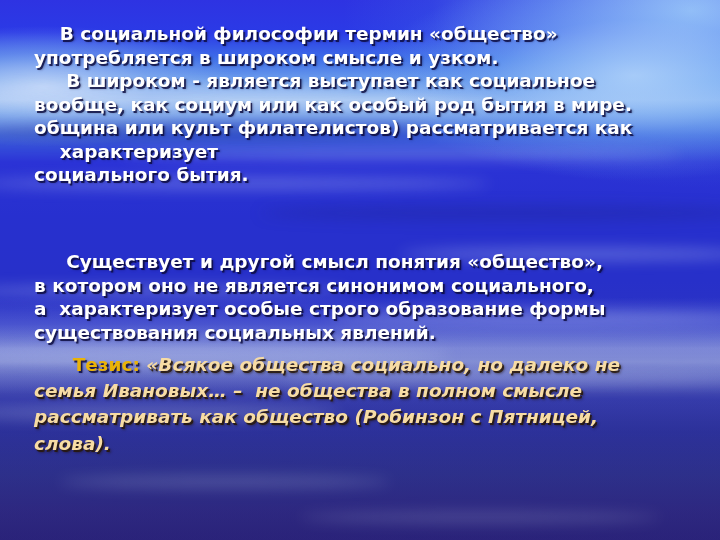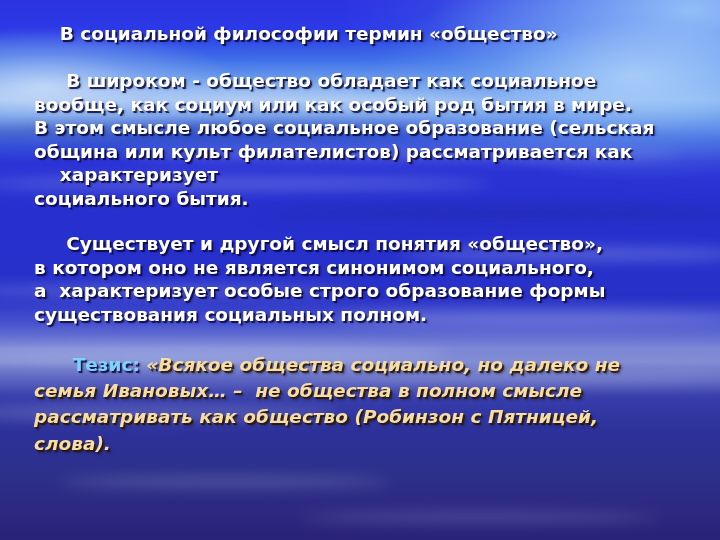--- a/index.html
+++ b/index.html
@@ -125,31 +125,31 @@
   .gold-block .line {
     color: #f7dca4;
     font-size: 18.5px;
     line-height: 26.2px;
     font-style: italic;
     text-shadow:
       1.6px 1.6px 0.6px rgba(40,24,8,0.85),
       2.6px 2.6px 2.4px rgba(30,18,6,0.45);
   }
   .gold-block .line .lead {
-    color: #7dd3fc;
+    color: #eab308;
     font-style: normal;
     text-shadow:
       1.6px 1.6px 0.6px rgba(12,10,60,0.80),
       2.4px 2.4px 2.2px rgba(10,8,50,0.40);
   }
 
   
   #p1 { top: 22px;  }
   #p2 { top: 69px;  }
-  #p3 { top: 232px; }
+  #p3 { top: 250px; }
   #p4 { top: 352px; }
 </style>
 </head>
 <body>
 
 <div id="slide">
 
   <div class="bg-layer bg-base"></div>
   <div class="bg-layer bg-sky-right"></div>
   <div class="bg-layer bg-sky-right2"></div>
@@ -170,36 +170,36 @@
   <div class="bg-streak" style="left:-40px; top:406px; width:380px; height:14px;"></div>
   <div class="bg-streak" style="left:60px;  top:476px; width:330px; height:12px;"></div>
   <div class="bg-streak" style="left:300px; top:512px; width:360px; height:11px;"></div>
 
   <div class="bg-layer bg-bottom-shade"></div>
 
   <div class="content">
 
     <div class="para white-block" id="p1">
       <div class="line">    В социальной философии термин «общество»</div>
+      <div class="line">употребляется в широком смысле и узком.</div>
     </div>
 
     <div class="para white-block" id="p2">
-      <div class="line">     В широком - общество обладает как социальное</div>
+      <div class="line">     В широком - является выступает как социальное</div>
       <div class="line">вообще, как социум или как особый род бытия в мире.</div>
-      <div class="line">В этом смысле любое социальное образование (сельская</div>
       <div class="line">община или культ филателистов) рассматривается как</div>
       <div class="line">    характеризует</div>
       <div class="line">социального бытия.</div>
     </div>
 
     <div class="para white-block" id="p3">
       <div class="line">     Существует и другой смысл понятия «общество»,</div>
       <div class="line">в котором оно не является синонимом социального,</div>
       <div class="line">а  характеризует особые строго образование формы</div>
-      <div class="line">существования социальных полном.</div>
+      <div class="line">существования социальных явлений.</div>
     </div>
 
     <div class="para gold-block" id="p4">
       <div class="line"><span class="lead">      </span><span class="lead">Тезис:</span><span> «Всякое общества социально, но далеко не</span></div>
       <div class="line">семья Ивановых… –  не общества в полном смысле</div>
       <div class="line">рассматривать как общество (Робинзон с Пятницей,</div>
       <div class="line">слова).</div>
     </div>
 
   </div>

